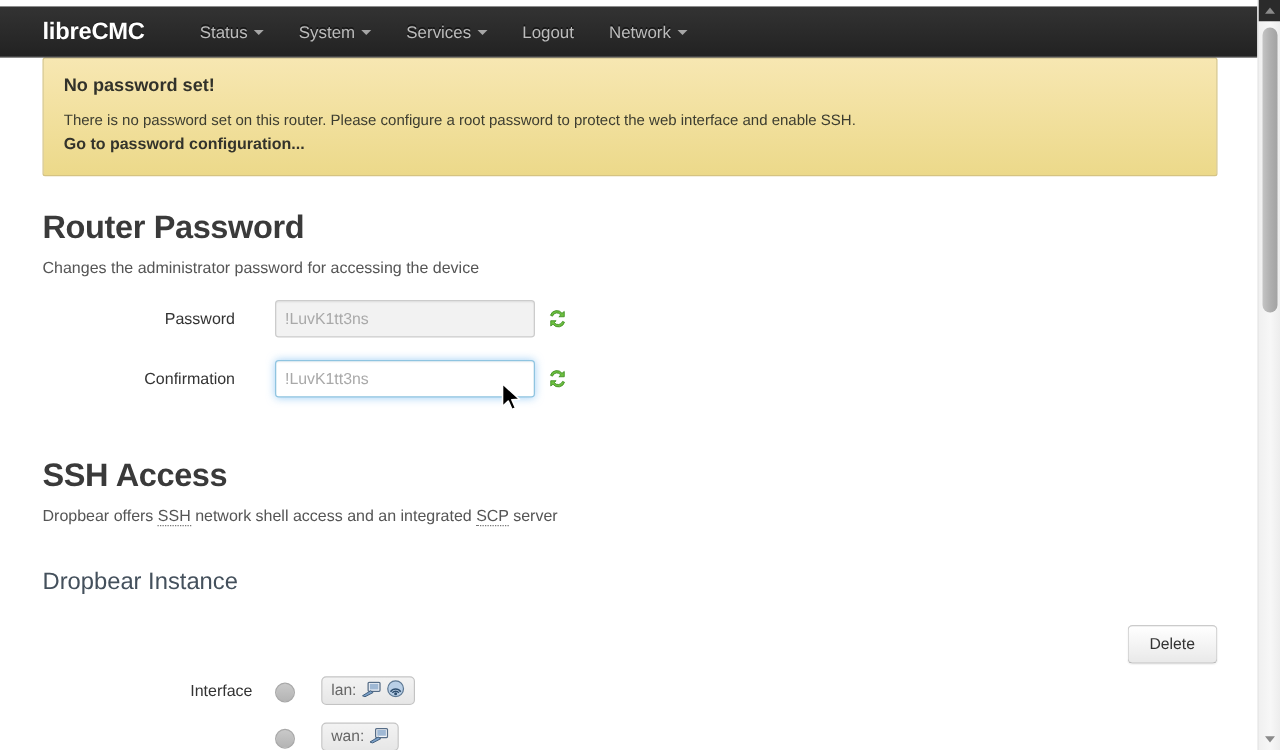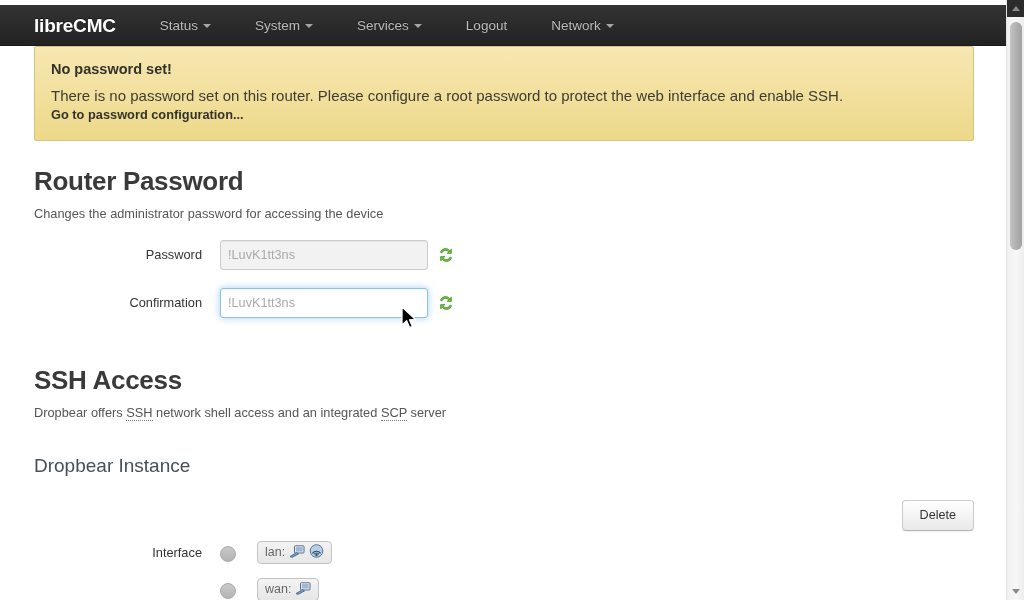--- a/index.html
+++ b/index.html
@@ -40,21 +40,21 @@
   .brand {
     color: #ffffff;
     font-size: 19px;
     font-weight: bold;
     letter-spacing: -0.2px;
     margin-right: 30px;
     line-height: 41px;
     text-shadow: 0 -1px 0 rgba(0,0,0,.5);
     cursor: pointer;
   }
-  .nav-items { display: flex; align-items: center; height: 41px; gap: 16px; }
+  .nav-items { display: flex; align-items: center; height: 41px; }
   .nav-item {
     color: #bcbcbc;
     font-size: 13.5px;
     padding: 0 14px;
     line-height: 41px;
     cursor: pointer;
     text-shadow: 0 -1px 0 rgba(0,0,0,.5);
     white-space: nowrap;
   }
   .caret {
@@ -84,21 +84,21 @@
     color: #3a3a28;
   }
   .alert-title {
     font-size: 14.5px;
     font-weight: bold;
     color: #32322a;
     margin: 0 0 9px 0;
     line-height: 18px;
   }
   .alert-text {
-    font-size: 15px;
+    font-size: 12px;
     line-height: 18px;
     color: #3d3d30;
     margin: 0;
   }
   .alert-link {
     display: block;
     font-size: 12.8px;
     font-weight: bold;
     line-height: 20px;
     color: #33332b;
@@ -136,21 +136,21 @@
 
   
   .form-row {
     display: flex;
     align-items: flex-start;
     margin-top: 18px;
   }
   .form-label {
     width: 186px;
     text-align: right;
-    padding-right: 18px;
+    padding-right: 32px;
     font-size: 12.8px;
     color: #333333;
     line-height: 30px;
   }
   .form-field { display: flex; align-items: center; }
   input.text-input {
     width: 208px;
     height: 30px;
     padding: 4px 7px;
     font-size: 12.7px;

